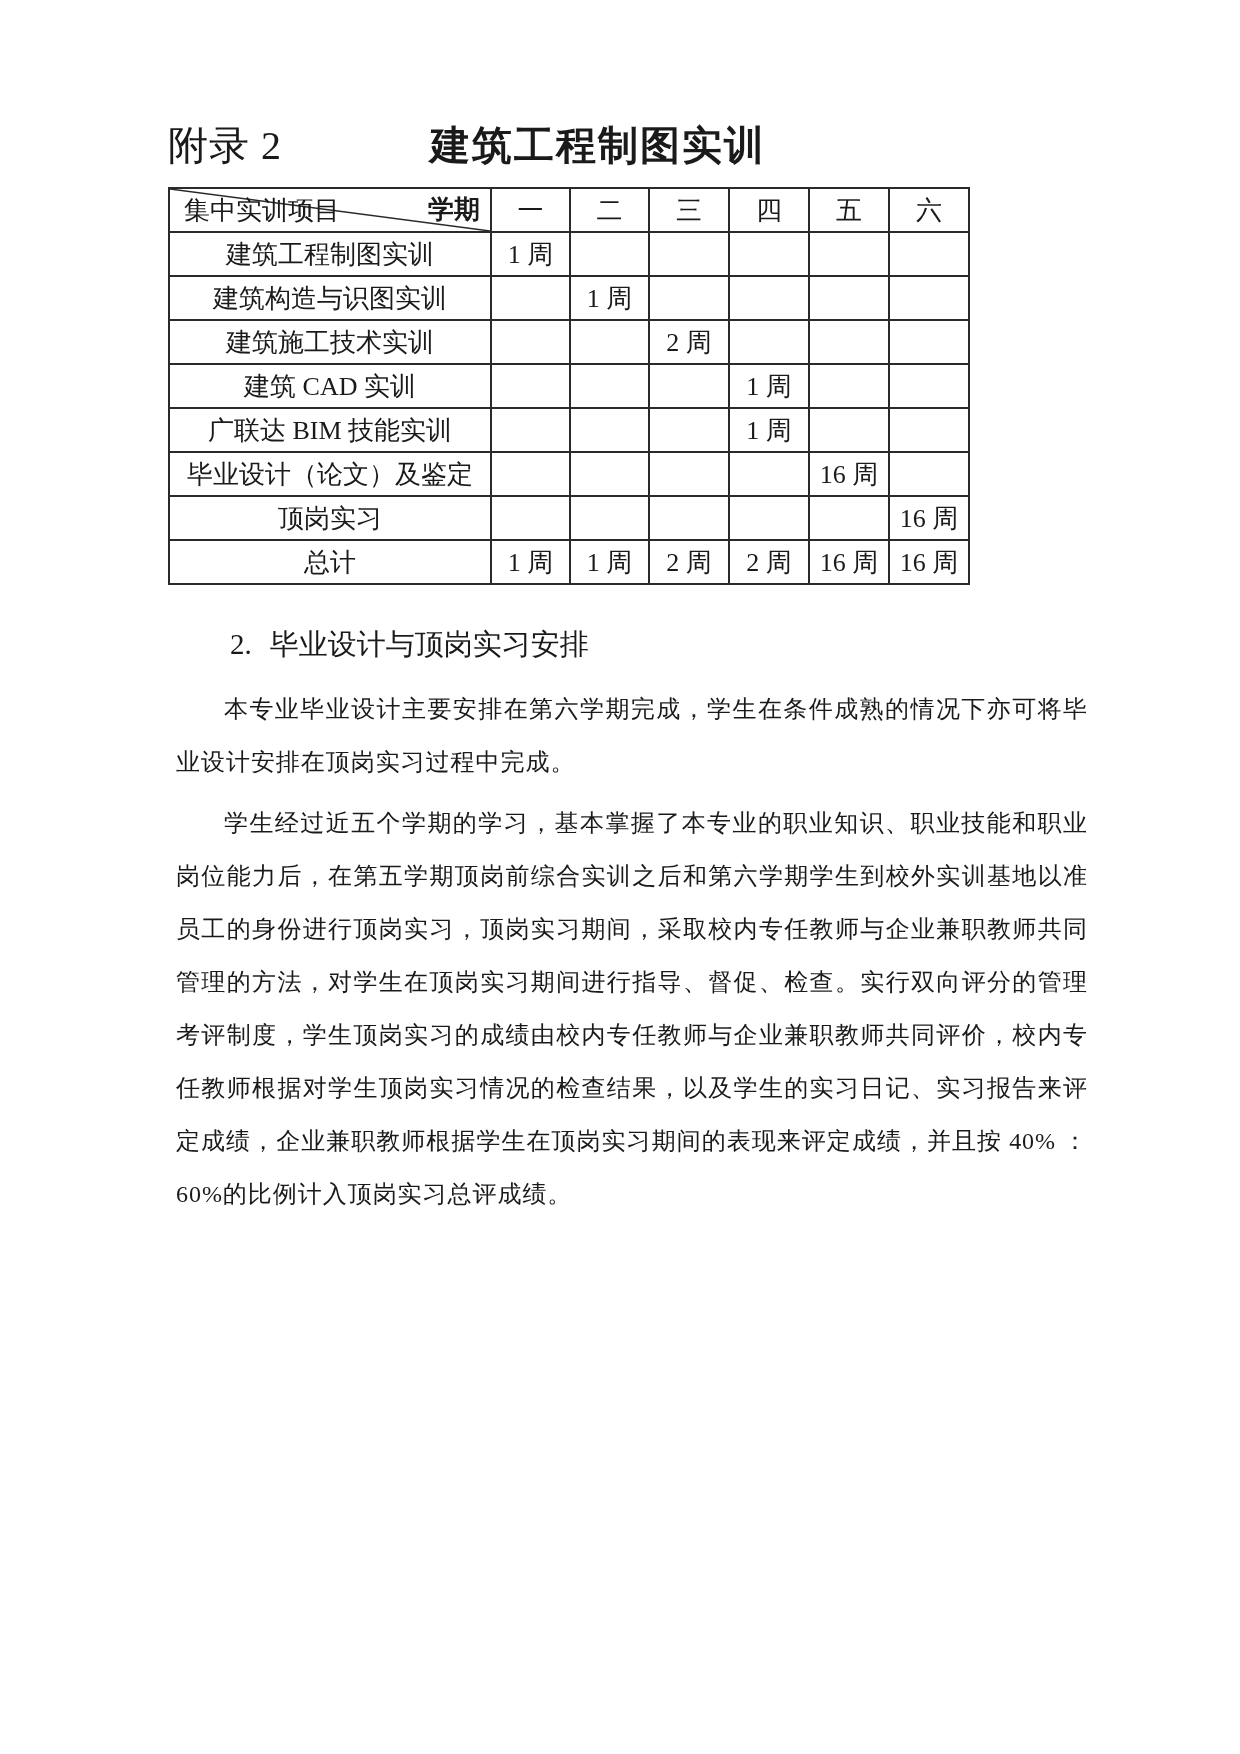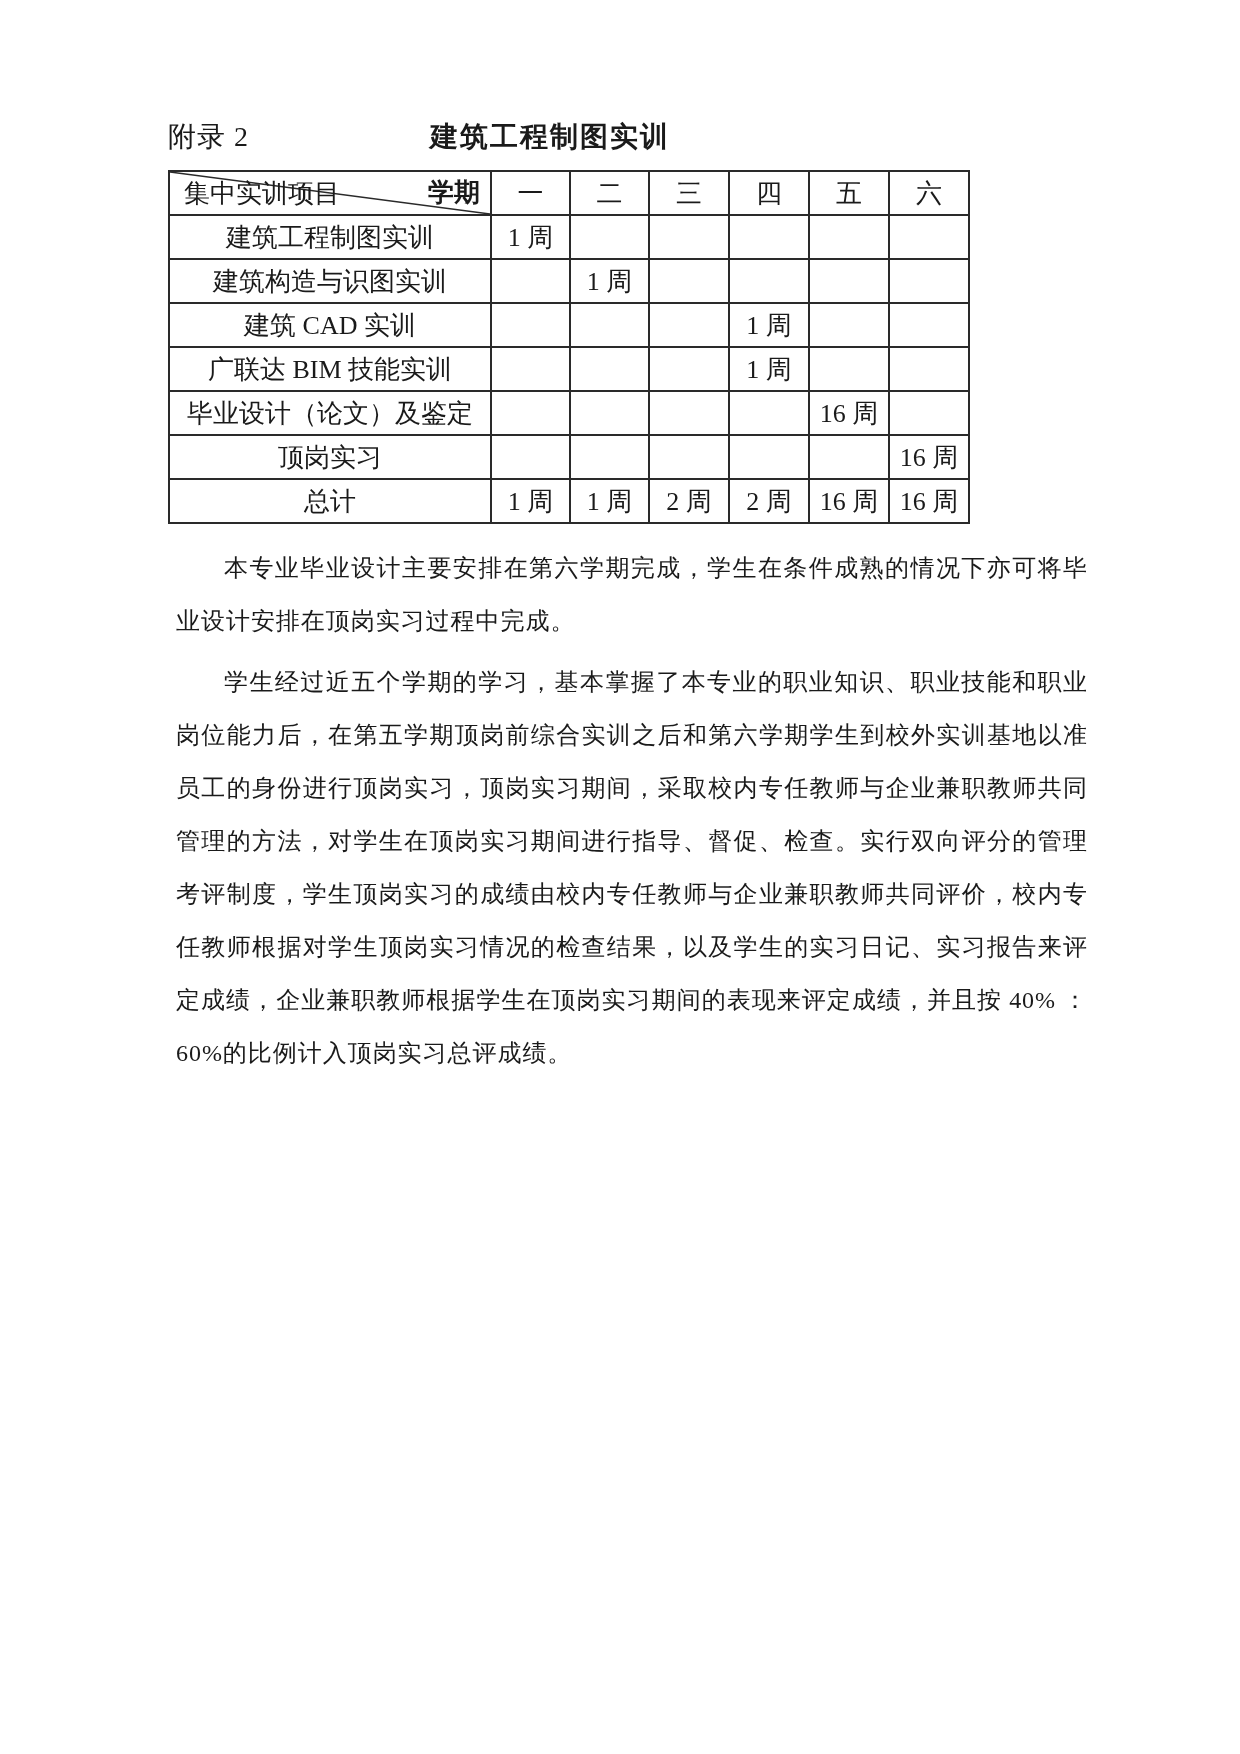--- a/index.html
+++ b/index.html
@@ -6,21 +6,21 @@
   body {
     width: 1240px; height: 1754px;
     background: #ffffff;
     font-family: "Liberation Serif", serif;
     color: #1a1a1a;
   }
   .page { position: relative; width: 1240px; height: 1754px; overflow: hidden; }
   .content { padding: 118px 158px 0 168px; }
 
   
-  .title-row { display: flex; align-items: flex-end; font-size: 28px; }
+  .title-row { display: flex; align-items: flex-end; font-size: 40px; }
   .appendix { width: 262px; letter-spacing: 1px; }
   .doc-title { font-weight: bold; letter-spacing: 2px; }
 
   .section-heading { margin-top: 16px; margin-left: 62px; font-size: 29px; }
   .section-heading .num { margin-right: 18px; }
 
   
   table.training {
     margin-top: 14px;
     border-collapse: collapse;
@@ -105,20 +105,29 @@
         <tr>
           <td>建筑构造与识图实训</td>
           <td></td>
           <td>1 周</td>
           <td></td>
           <td></td>
           <td></td>
           <td></td>
         </tr>
         <tr>
+          <td>建筑施工技术实训</td>
+          <td></td>
+          <td></td>
+          <td>2 周</td>
+          <td></td>
+          <td></td>
+          <td></td>
+        </tr>
+        <tr>
           <td>建筑 CAD 实训</td>
           <td></td>
           <td></td>
           <td></td>
           <td>1 周</td>
           <td></td>
           <td></td>
         </tr>
         <tr>
           <td>广联达 BIM 技能实训</td>
@@ -152,20 +161,23 @@
           <td>1 周</td>
           <td>1 周</td>
           <td>2 周</td>
           <td>2 周</td>
           <td>16 周</td>
           <td>16 周</td>
         </tr>
       </tbody>
     </table>
 
+    <div class="section-heading section-2">
+      <span class="num">2.</span><span>毕业设计与顶岗实习安排</span>
+    </div>
 
     <div class="para-group">
       <p class="para">本专业毕业设计主要安排在第六学期完成，学生在条件成熟的情况下亦可将毕业设计安排在顶岗实习过程中完成。</p>
       <p class="para">学生经过近五个学期的学习，基本掌握了本专业的职业知识、职业技能和职业岗位能力后，在第五学期顶岗前综合实训之后和第六学期学生到校外实训基地以准员工的身份进行顶岗实习，顶岗实习期间，采取校内专任教师与企业兼职教师共同管理的方法，对学生在顶岗实习期间进行指导、督促、检查。实行双向评分的管理考评制度，学生顶岗实习的成绩由校内专任教师与企业兼职教师共同评价，校内专任教师根据对学生顶岗实习情况的检查结果，以及学生的实习日记、实习报告来评定成绩，企业兼职教师根据学生在顶岗实习期间的表现来评定成绩，并且按 40% ： 60%的比例计入顶岗实习总评成绩。</p>
     </div>
 
   </div>
 </div>
 
 </body></html>

